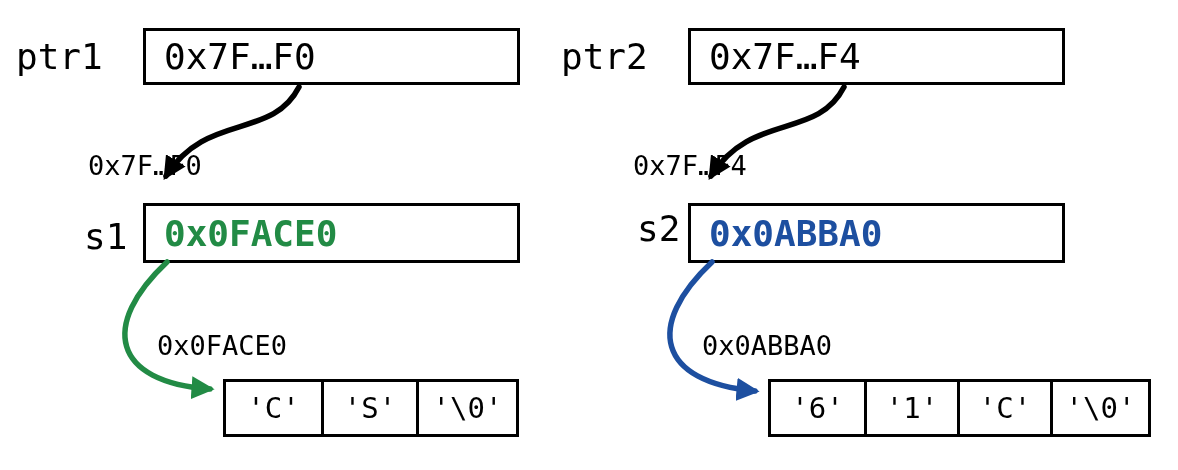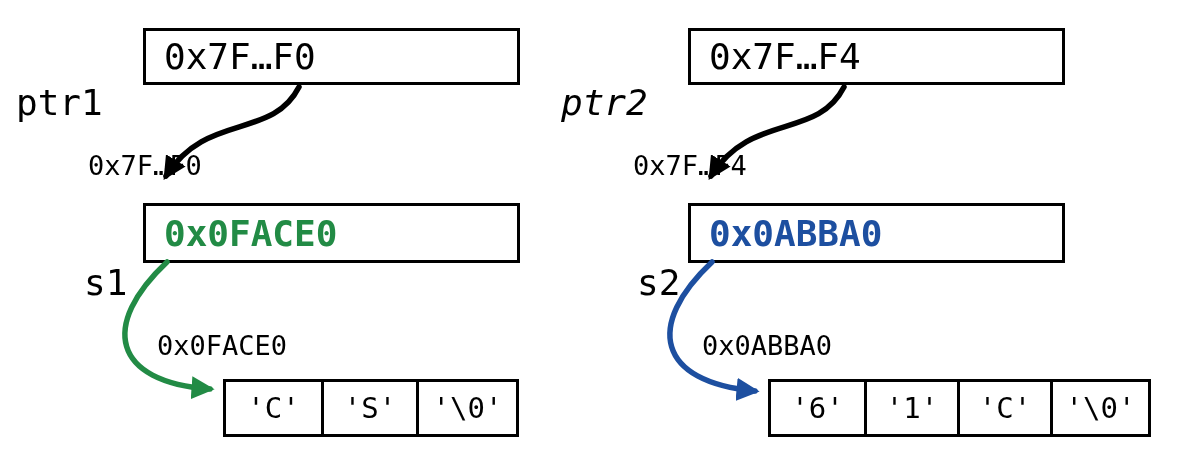--- a/index.html
+++ b/index.html
@@ -15,21 +15,20 @@
   .canvas{
     position:relative;
     width:1178px;height:470px;
     background:#ffffff;
     overflow:hidden;
   }
   .label-big{
     position:absolute;
     font-size:36px;color:#000;
     white-space:pre;
-    margin-top:46px;
   }
   .value-box{
     position:absolute;
     border:3px solid #000;
     background:#fff;
     display:flex;align-items:center;
     padding-left:18px;
     font-size:36px;color:#000;
     white-space:pre;
   }
@@ -87,29 +86,29 @@
   </div>
 
   <div class="addr-label" style="left:157px;top:330px;">0x0FACE0</div>
 
   <div class="cell-row" style="left:223px;top:379px;">
     <div class="cell" style="width:95px;">'C'</div>
     <div class="cell" style="width:95px;">'S'</div>
     <div class="cell" style="width:100px;">'\0'</div>
   </div>
 
-  <div class="label-big" style="left:561px;top:36px;font-style:italic;">ptr2</div>
+  <div class="label-big" style="left:561px;top:36px;">ptr2</div>
 
   <div class="value-box" style="left:688px;top:28px;width:377px;height:57px;">
     <span class="val">0x7F…F4</span>
   </div>
 
   <div class="addr-label" style="left:633px;top:150px;">0x7F…F4</div>
 
-  <div class="label-big" style="left:637px;top:216px;">s2</div>
+  <div class="label-big" style="left:637px;top:208px;">s2</div>
 
   <div class="value-box" style="left:688px;top:203px;width:377px;height:60px;">
     <span class="val val-blue">0x0ABBA0</span>
   </div>
 
   <div class="addr-label" style="left:702px;top:330px;">0x0ABBA0</div>
 
   <div class="cell-row" style="left:768px;top:379px;">
     <div class="cell" style="width:93px;">'6'</div>
     <div class="cell" style="width:93px;">'1'</div>

